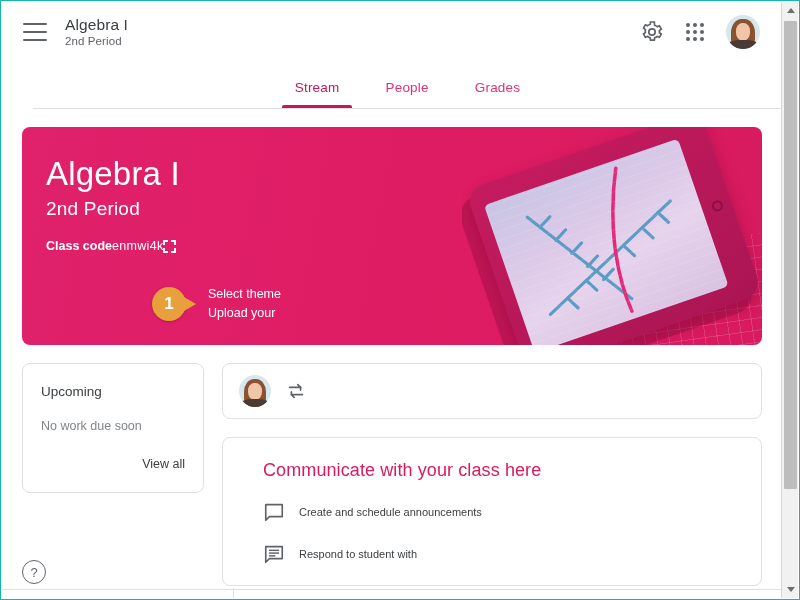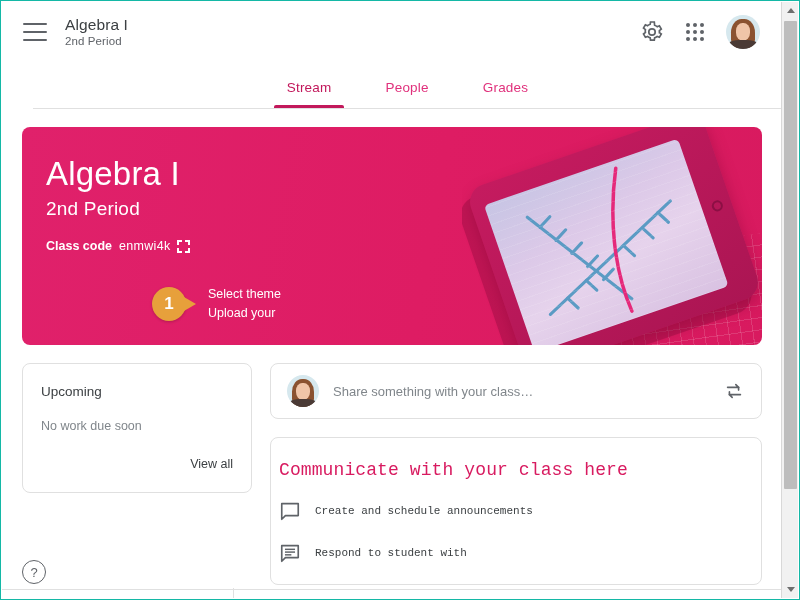--- a/index.html
+++ b/index.html
@@ -77,21 +77,21 @@
   }
   .av-body {
     position: absolute; left: 10%; bottom: 0; width: 80%; height: 24%;
     background: #4a3a35; border-radius: 40% 40% 0 0;
   }
 
   
   .tabbar {
     height: 48px;
     display: flex; align-items: flex-end; justify-content: center;
-    gap: 12px;
+    gap: 4px;
     border-bottom: 1px solid #e0e0e0;
     background: #fff;
     margin-left: 31px;
   }
   .tab {
     position: relative;
     font-size: 13.5px; color: #e0317c;
     padding: 0 21px 13px 21px;
     cursor: pointer; letter-spacing: 0.2px;
   }
@@ -112,21 +112,21 @@
   }
   .hero-text { position: absolute; left: 24px; top: 27px; z-index: 4; }
   .hero-title {
     font-size: 33px; color: #ffffff; line-height: 40px; letter-spacing: 0.2px;
   }
   .hero-sub {
     font-size: 19px; color: #ffffff; line-height: 26px; margin-top: 2px;
     letter-spacing: 0.2px;
   }
   .hero-code {
-    margin-top: 17px; display: flex; align-items: center; gap: 7px;
+    margin-top: 17px; display: flex; align-items: center; 
     font-size: 12.5px; color: #ffffff;
   }
   .hero-code .lbl { font-weight: bold; }
   .hero-code .val { letter-spacing: 0.3px; }
   .expand-ico { width: 13px; height: 13px; position: relative; display: inline-block; cursor: pointer; }
   .expand-ico i {
     position: absolute; width: 5px; height: 5px; border: 2px solid #fff;
   }
   .expand-ico i:nth-child(1) { left: 0; top: 0; border-right: none; border-bottom: none; }
   .expand-ico i:nth-child(2) { right: 0; top: 0; border-left: none; border-bottom: none; }
@@ -183,35 +183,35 @@
     border-top: 7px solid transparent; border-bottom: 7px solid transparent;
     border-left: 12px solid #e7a03b;
   }
   .callout-labels { margin-left: 22px; color: #fff; font-size: 12.5px; line-height: 19px; }
 
   
   .content { display: flex; padding: 18px 20px 0 20px; gap: 18px; align-items: flex-start; }
   .card {
     background: #fff; border: 1px solid #e0e0e0; border-radius: 8px;
   }
-  .upcoming { width: 230px; padding: 20px 18px 16px 18px; min-height: 130px; }
+  .upcoming { width: 182px; padding: 20px 18px 16px 18px; min-height: 130px; }
   .upcoming-title { font-size: 13.5px; color: #3c4043; }
   .upcoming-empty { font-size: 12.5px; color: #80868b; margin-top: 20px; }
   .viewall {
     text-align: right; font-size: 12.5px; color: #3c4043;
     margin-top: 24px; cursor: pointer; font-weight: 500;
   }
   .right-col { flex: 1; display: flex; flex-direction: column; gap: 18px; }
   .share {
     height: 56px; display: flex; align-items: center; padding: 0 16px; gap: 14px;
     cursor: pointer;
   }
   .share-placeholder { flex: 1; font-size: 13px; color: #80868b; }
   .reuse-ico { width: 22px; height: 22px; cursor: pointer; }
-  .comm { padding: 22px 24px 20px 8px; font-family: Liberation Mono, monospace; }
+  .comm { padding: 22px 24px 20px 40px; }
   .comm-title { font-size: 18px; color: #d81b60; letter-spacing: 0.1px; }
   .comm-row { display: flex; align-items: center; gap: 14px; margin-top: 20px; cursor: pointer; }
   .comm-row span.txt { font-size: 11px; color: #3c4043; }
   .bubble { width: 22px; height: 22px; flex: 0 0 auto; }
 
   
   .help {
     position: absolute; left: 20px; bottom: 14px;
     width: 24px; height: 24px; border-radius: 50%;
     border: 1.6px solid #5f6368; color: #5f6368;
@@ -361,21 +361,20 @@
       </div>
 
       <div class="right-col">
 
         <div class="card share">
           <div class="avatar small">
             <div class="av-hair"></div>
               <div class="av-face"></div>
               <div class="av-body"></div>
           </div>
-          <div class="share-placeholder">Share something with your class…</div>
           <svg class="reuse-ico" viewBox="0 0 24 24" fill="none" stroke="#5f6368" stroke-width="1.8" stroke-linecap="round" stroke-linejoin="round">
             <path d="M5 8h12l-3-3"></path>
             <path d="M17 8v3"></path>
             <path d="M19 16H7l3 3"></path>
             <path d="M7 16v-3"></path>
           </svg>
         </div>
 
         <div class="card comm">
           <div class="comm-title">Communicate with your class here</div>

